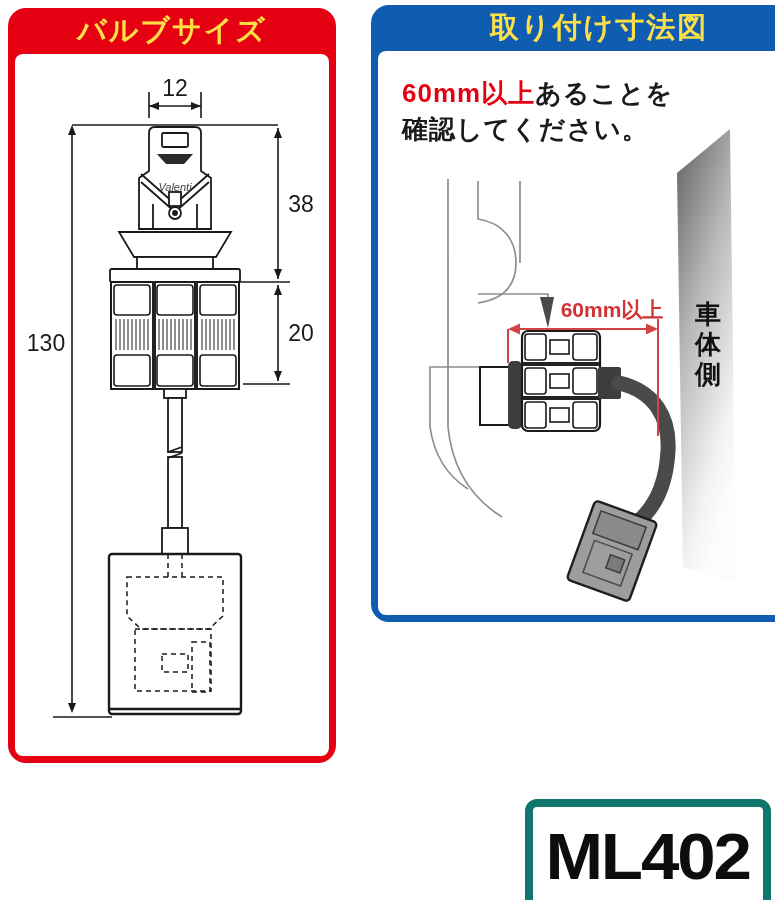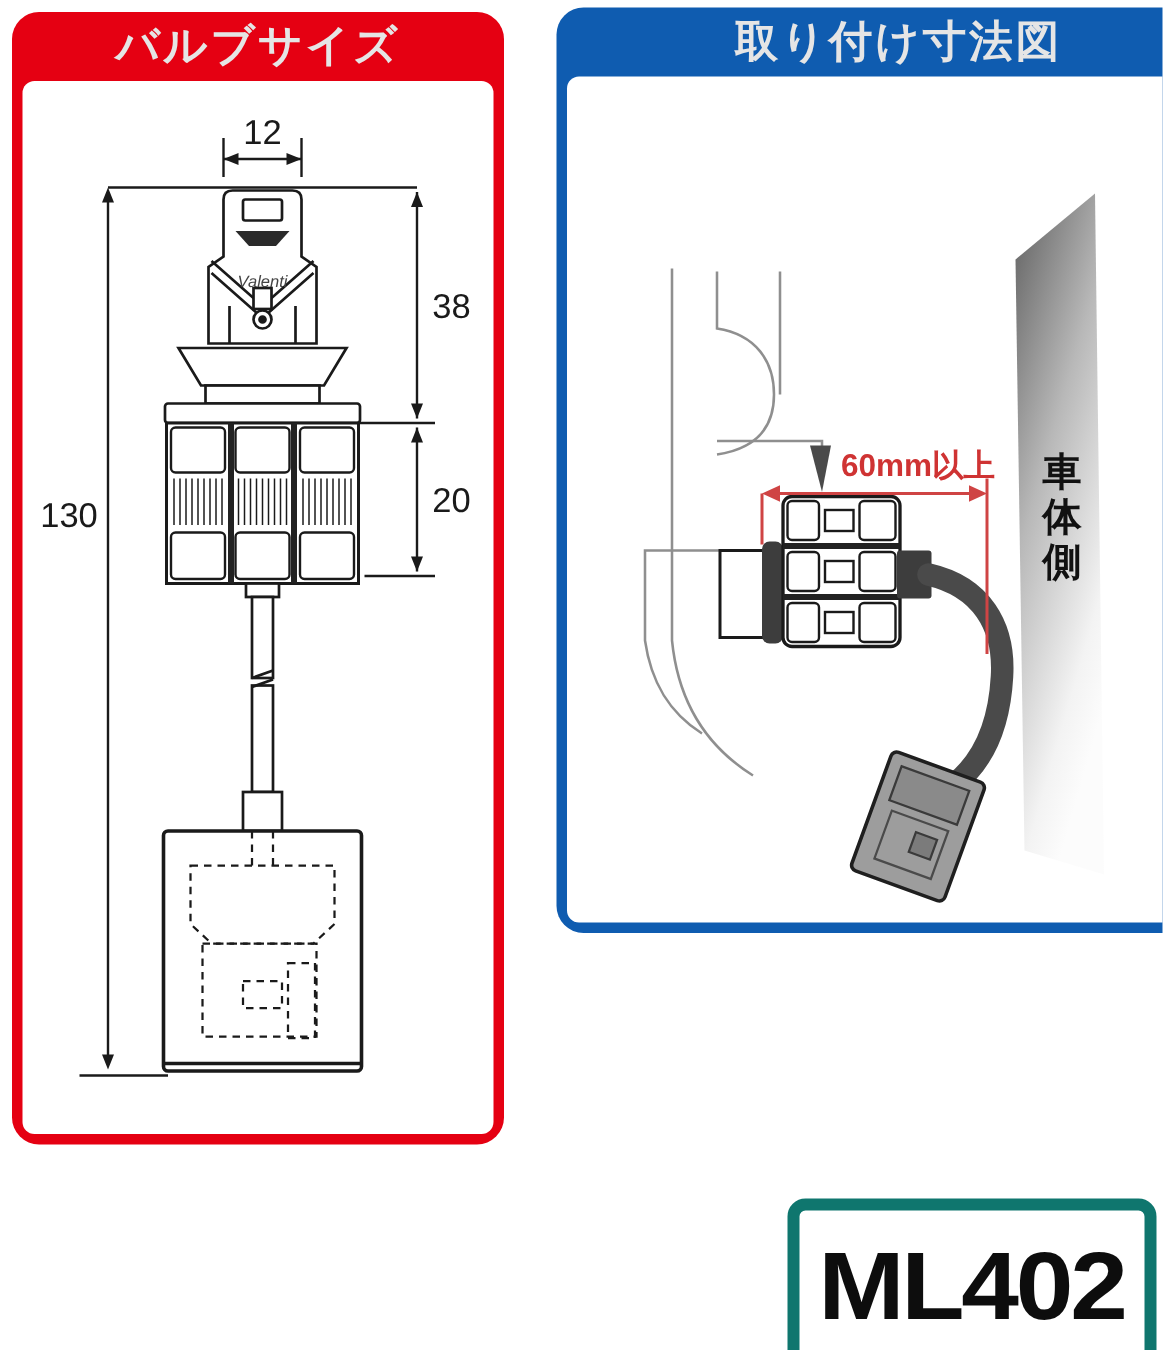--- a/index.html
+++ b/index.html
@@ -2,21 +2,21 @@
 <html><head>
 <meta charset="utf-8">
 <style>
   html,body{margin:0;padding:0;background:#ffffff;}
   body{width:775px;height:900px;position:relative;overflow:hidden;
        font-family:"Liberation Sans","DejaVu Sans",sans-serif;}
   .panel{position:absolute;border-radius:18px;}
   .panel-left{left:8px;top:8px;width:328px;height:755px;background:#e50012;}
   .panel-right{left:371px;top:5px;width:456px;height:617px;background:#0f5cb0;}
   .panel-header{height:46px;display:flex;align-items:center;justify-content:center;
-      color:#e5e5e5;font-size:29px;font-weight:bold;letter-spacing:2px;}
+      color:#fde047;font-size:29px;font-weight:bold;letter-spacing:2px;}
   .panel-body{position:absolute;left:7px;right:7px;bottom:7px;top:46px;
       background:#ffffff;border-radius:8px;overflow:hidden;}
   .note{position:absolute;left:24px;top:24px;font-size:26px;font-weight:bold;
       line-height:36px;color:#1a1a1a;letter-spacing:1px;white-space:nowrap;}
   .note .hl{color:#e50012;}
   svg{position:absolute;left:0;top:0;}
   .badge{position:absolute;left:525px;top:799px;width:246px;height:116px;
       background:#ffffff;border:8px solid #0f766e;border-radius:12px;
       box-sizing:border-box;display:flex;align-items:center;justify-content:center;}
   .badge-text{font-size:64px;font-weight:900;color:#0d0d0d;letter-spacing:-2px;
@@ -185,19 +185,21 @@
         <line class="redline" x1="141" y1="278" x2="269" y2="278"></line>
         <polygon points="130,278 142,272.5 142,283.5" fill="#cf4444"></polygon>
         <polygon points="280,278 268,272.5 268,283.5" fill="#cf4444"></polygon>
         <line class="redline" x1="130" y1="278" x2="130" y2="312"></line>
         <line class="redline" x1="280" y1="268" x2="280" y2="385"></line>
         <text x="234" y="266" text-anchor="middle" font-size="21" font-weight="bold" fill="#cf3333">60mm以上</text>
       </g>
     </svg>
 
     <div class="note">
+      <div><span class="hl">60mm以上</span><span>あることを</span></div>
+      <div>確認してください。</div>
     </div>
   </div>
 </div>
 
 <div class="badge">
   <div class="badge-text">ML402</div>
 </div>
 
 </body></html>

